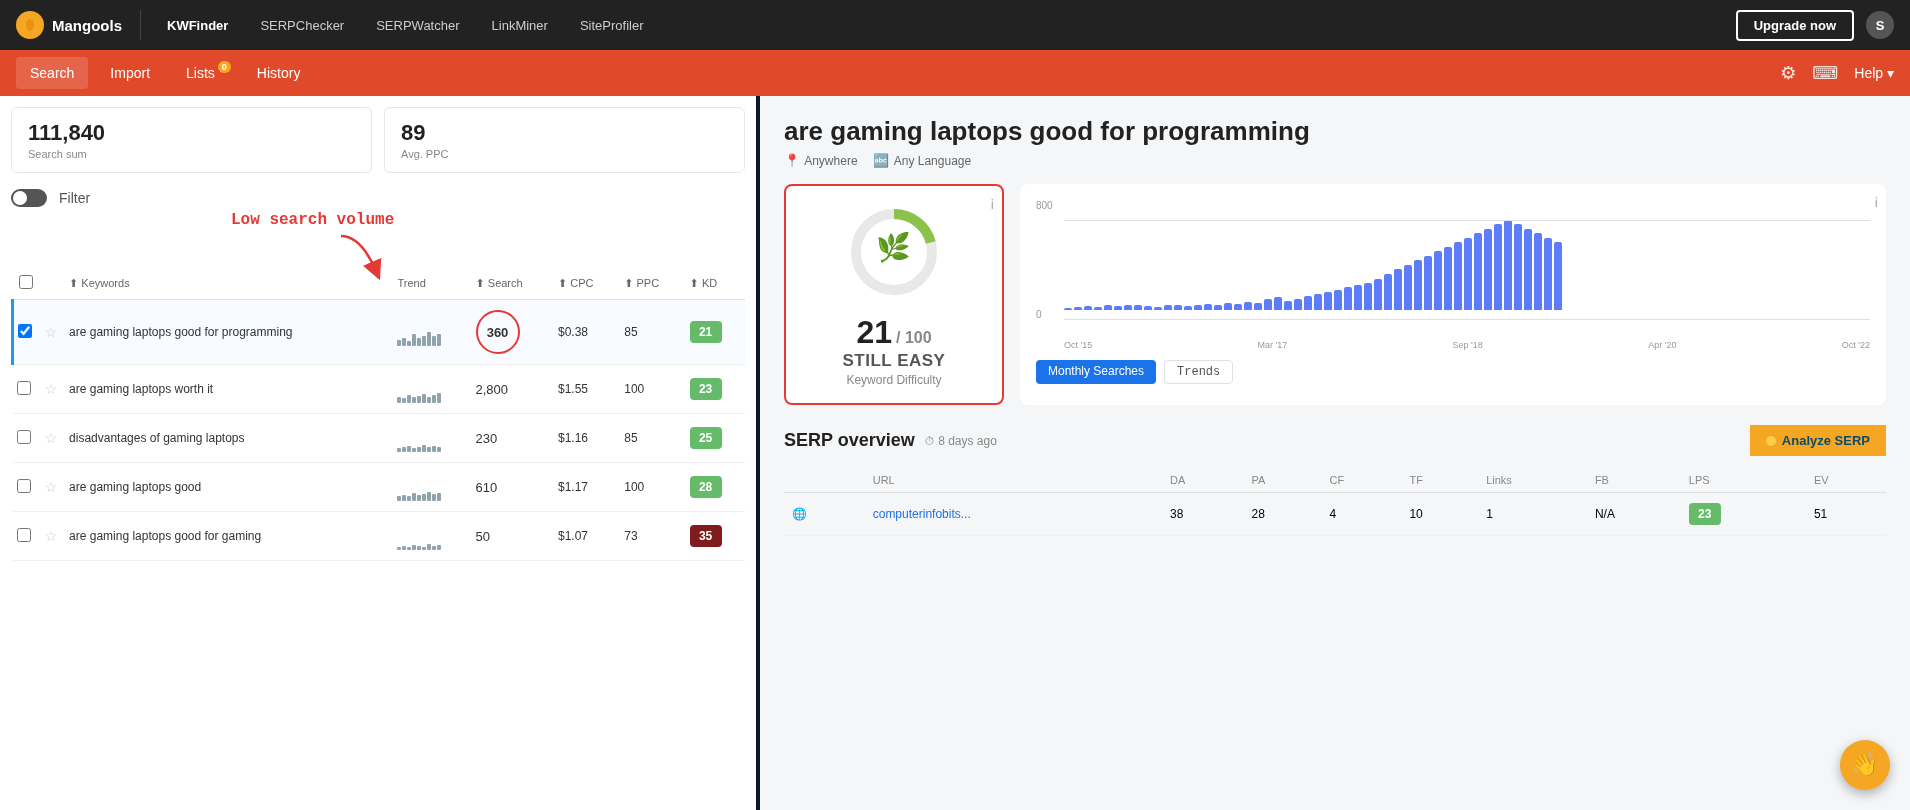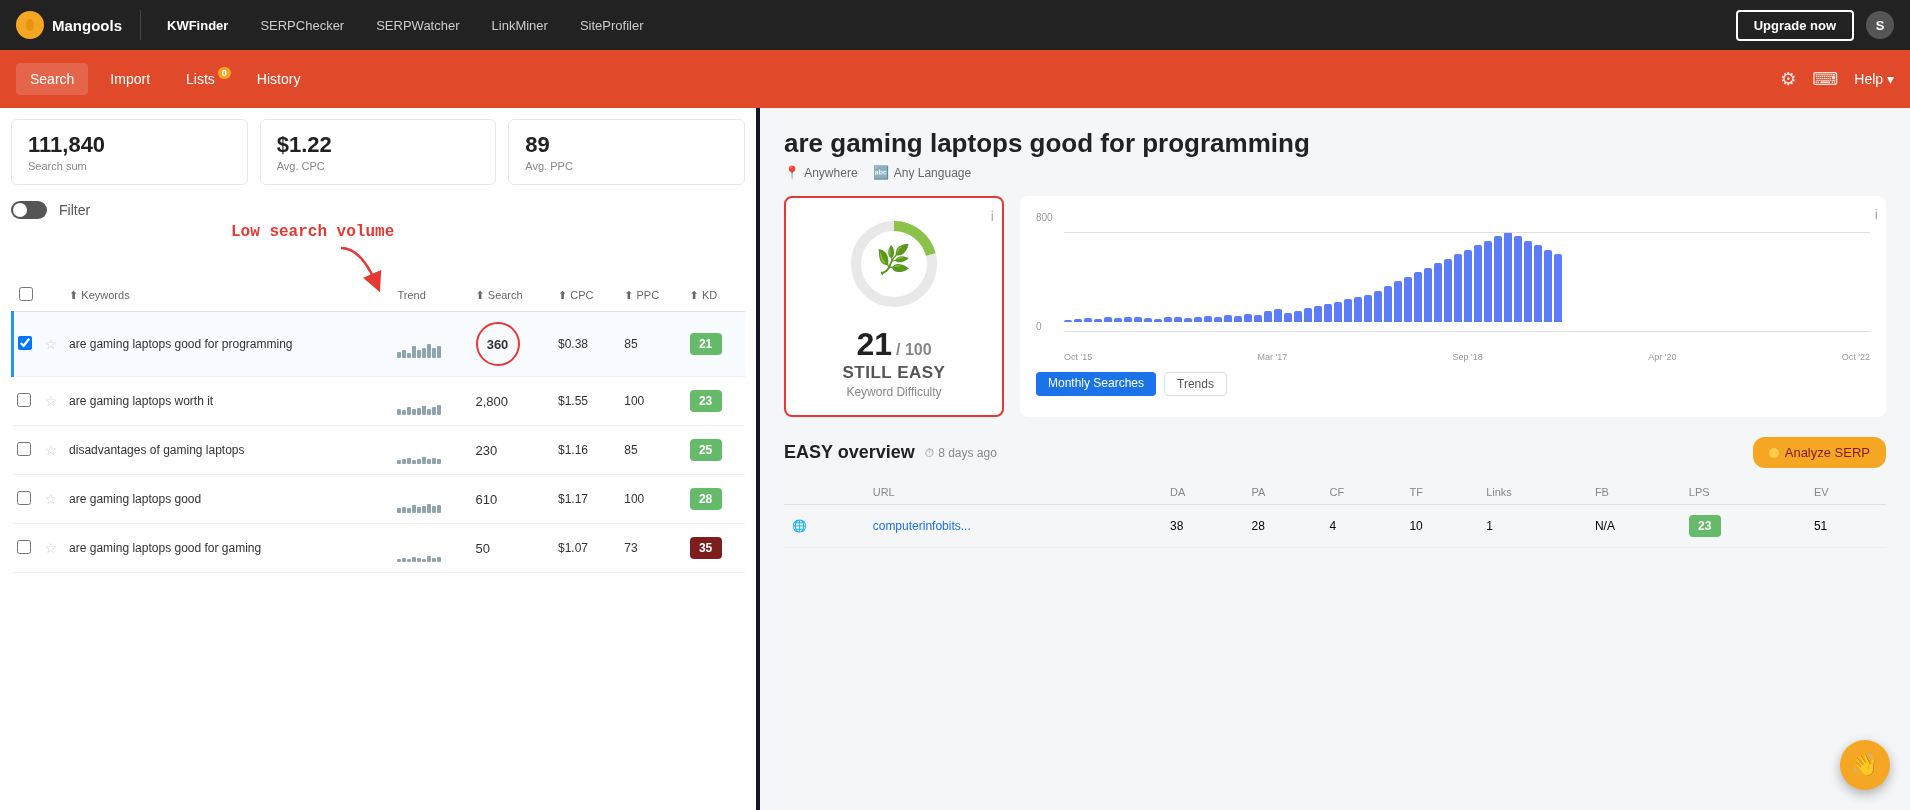--- a/index.html
+++ b/index.html
@@ -57,21 +57,21 @@
       display: flex; align-items: center; justify-content: center;
       color: #fff; font-weight: 700; font-size: 13px;
     }
 
     
     .sub-nav {
       background: #e04a2a;
       display: flex;
       align-items: center;
       padding: 0 16px;
-      height: 58px;
+      height: 46px;
       gap: 8px;
     }
     .sub-nav-item {
       color: #fff;
       padding: 8px 14px;
       font-size: 14px;
       font-weight: 500;
       cursor: pointer;
       border-radius: 4px;
       position: relative;
@@ -317,39 +317,39 @@
       margin-top: 10px;
     }
     .chart-tab {
       padding: 4px 12px;
       border-radius: 4px;
       font-size: 12px;
       cursor: pointer;
       font-weight: 500;
     }
     .chart-tab.active { background: #1a73e8; color: #fff; }
-    .chart-tab.inactive { color: #555; border: 1px solid #e0e0e0; }
+    .chart-tab.inactive { color: #555; border: 1px solid #e0e0e0; font-family: Liberation Mono, monospace; }
 
     
     .serp-header {
       display: flex;
       align-items: center;
       margin-bottom: 12px;
     }
     .serp-title { font-size: 18px; font-weight: 700; color: #222; }
     .serp-date { font-size: 12px; color: #888; margin-left: 10px; display: flex; align-items: center; gap: 4px; }
     .analyze-btn {
       margin-left: auto;
       background: #f5a623;
-      color: #7f1d1d;
+      color: #0c4a6e;
       border: none;
       padding: 8px 16px;
-      border-radius: 12px;
+      border-radius: 0;
       font-size: 13px;
-      font-weight: 400;
+      font-weight: 700;
       cursor: pointer;
       display: flex; align-items: center; gap: 6px;
     }
     .analyze-dot { width: 10px; height: 10px; background: #ffcd4a; border-radius: 50%; }
 
     .serp-table { width: 100%; border-collapse: collapse; }
     .serp-table th {
       text-align: left;
       padding: 6px 8px;
       font-size: 11px;
@@ -438,24 +438,20 @@
 <div class="main-content">
 
   <div class="left-panel">
 
     <div class="stats-row">
       <div class="stat-card">
         <div class="stat-value">111,840</div>
         <div class="stat-label">Search sum</div>
       </div>
       <div class="stat-card">
-        <div class="stat-value">$1.22</div>
-        <div class="stat-label">Avg. CPC</div>
-      </div>
-      <div class="stat-card">
         <div class="stat-value">89</div>
         <div class="stat-label">Avg. PPC</div>
       </div>
     </div>
 
     <div class="filter-row">
       <div class="toggle-switch">
         <div class="toggle-knob"></div>
       </div>
       <span class="filter-label">Filter</span>
@@ -838,21 +834,21 @@
         <div class="chart-tabs">
           <div class="chart-tab active">Monthly Searches</div>
           <div class="chart-tab inactive">Trends</div>
         </div>
       </div>
 
     </div>
 
     <div class="serp-section">
       <div class="serp-header">
-        <span class="serp-title">EASY overview</span>
+        <span class="serp-title">SERP overview</span>
         <span class="serp-date">
           <span>⏱</span>
           <span>8 days ago</span>
         </span>
         <button class="analyze-btn">
           <span class="analyze-dot"></span>
           <span>Analyze SERP</span>
         </button>
       </div>
       <table class="serp-table">

